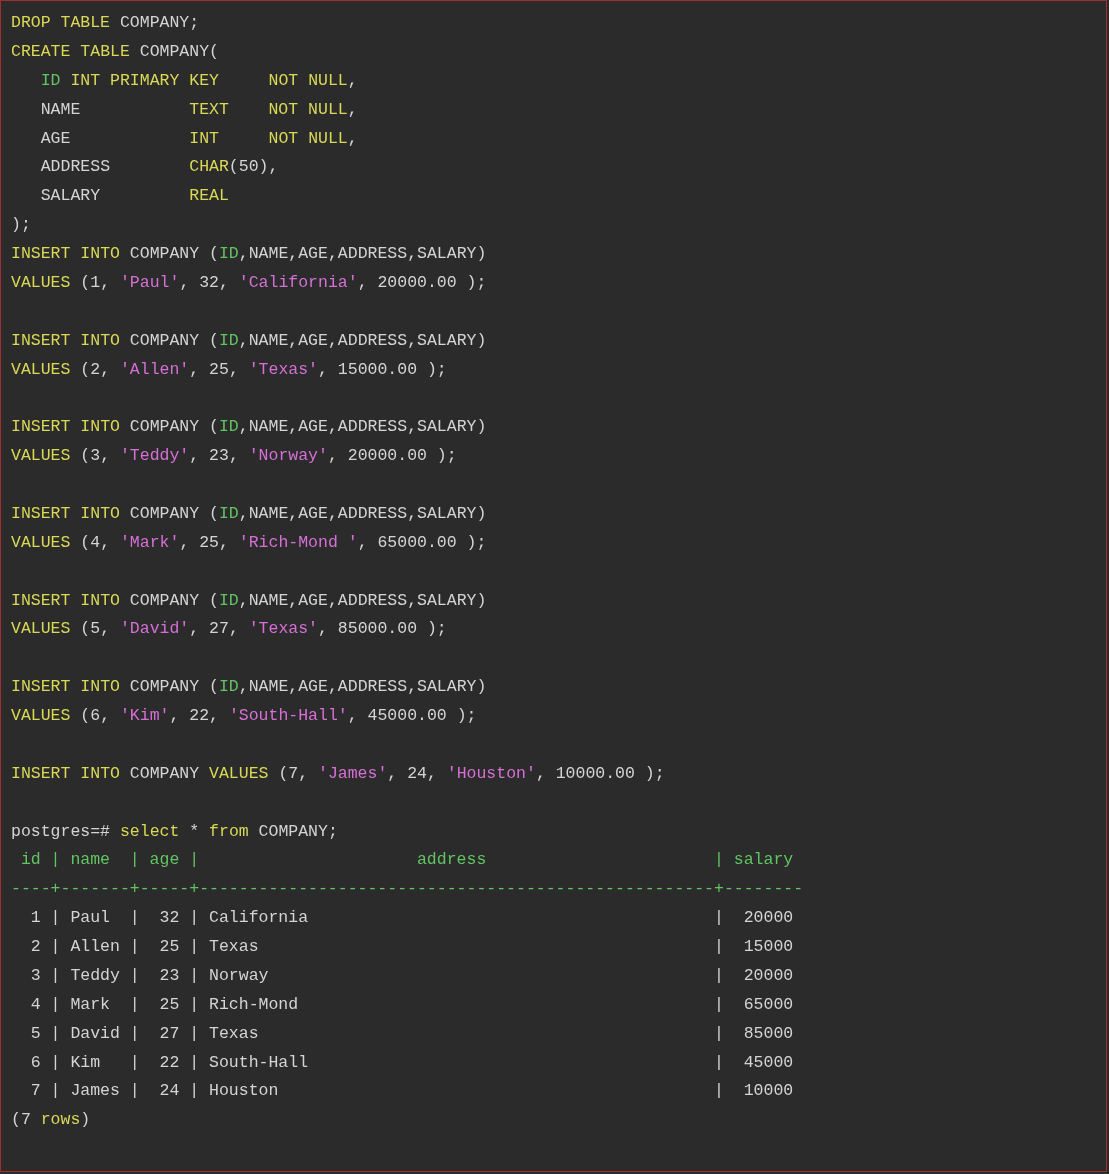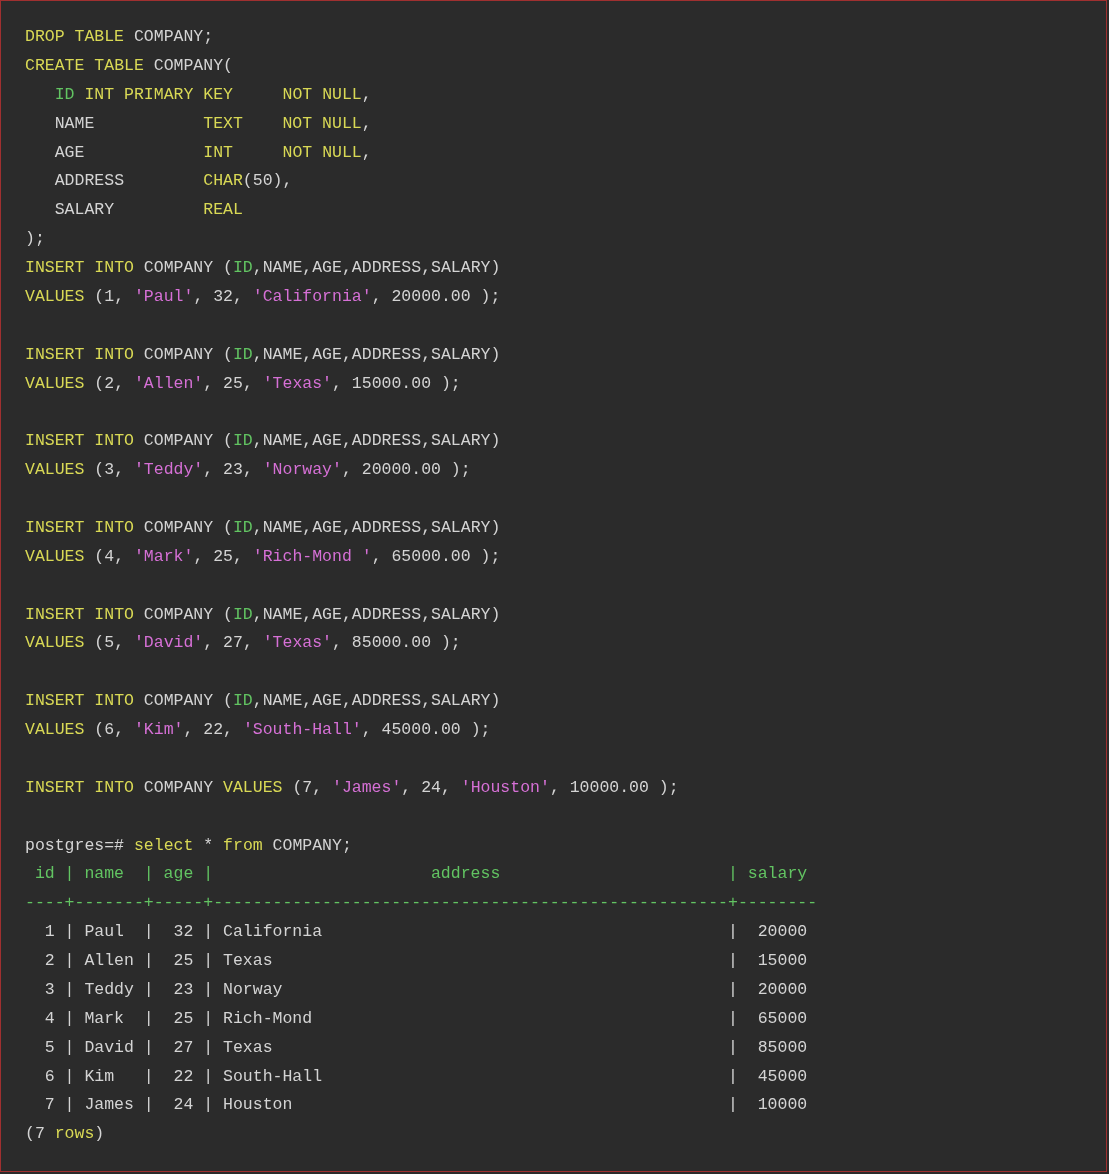--- a/index.html
+++ b/index.html
@@ -10,21 +10,21 @@
     font-size: 16.5px;
     line-height: 1.75;
     color: #d4d4d4;
     border: 1px solid #a03030;
     width: 1107px;
     height: 1172px;
     box-sizing: border-box;
     overflow: hidden;
   }
   pre {
-    margin: 16px;
+    margin: 2px;
     padding: 6px 8px;
     white-space: pre;
     font-family: inherit;
   }
   .kw    { color: #d9d955; }   
   .ident { color: #d4d4d4; }   
   .punct { color: #d4d4d4; }
   .str   { color: #d670d6; }   
   .num   { color: #d4d4d4; }
   .col   { color: #62c462; }   

